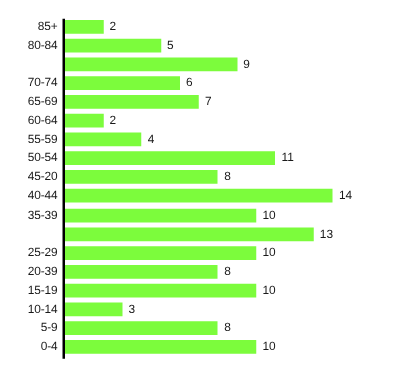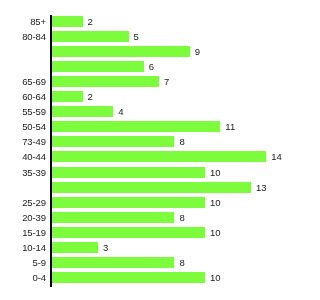--- a/index.html
+++ b/index.html
@@ -87,20 +87,21 @@
       <div class="row" style="top: 31.05px;">
         <div class="cat-label">80-84</div>
         <div class="bar" style="width: 76.5px; background: rgb(124, 252, 60);"></div>
         <div class="val-label" style="left: 133.5px;">5</div>
       </div>
       <div class="row" style="top: 46.1px;">
         <div class="bar" style="width: 137.7px; background: rgb(124, 252, 60);"></div>
         <div class="val-label" style="left: 194.7px;">9</div>
       </div>
       <div class="row" style="top: 61.15px;">
+        <div class="cat-label">70-74</div>
         <div class="bar" style="width: 91.8px; background: rgb(124, 252, 60);"></div>
         <div class="val-label" style="left: 148.8px;">6</div>
       </div>
       <div class="row" style="top: 76.2px;">
         <div class="cat-label">65-69</div>
         <div class="bar" style="width: 107.1px; background: rgb(124, 252, 60);"></div>
         <div class="val-label" style="left: 164.1px;">7</div>
       </div>
       <div class="row" style="top: 91.25px;">
         <div class="cat-label">60-64</div>
@@ -111,21 +112,21 @@
         <div class="cat-label">55-59</div>
         <div class="bar" style="width: 61.2px; background: rgb(124, 252, 60);"></div>
         <div class="val-label" style="left: 118.2px;">4</div>
       </div>
       <div class="row" style="top: 121.35px;">
         <div class="cat-label">50-54</div>
         <div class="bar" style="width: 168.3px; background: rgb(124, 252, 60);"></div>
         <div class="val-label" style="left: 225.3px;">11</div>
       </div>
       <div class="row" style="top: 136.4px;">
-        <div class="cat-label">73-49</div>
+        <div class="cat-label">45-20</div>
         <div class="bar" style="width: 122.4px; background: rgb(124, 252, 60);"></div>
         <div class="val-label" style="left: 179.4px;">8</div>
       </div>
       <div class="row" style="top: 151.45px;">
         <div class="cat-label">40-44</div>
         <div class="bar" style="width: 214.2px; background: rgb(124, 252, 60);"></div>
         <div class="val-label" style="left: 271.2px;">14</div>
       </div>
       <div class="row" style="top: 166.5px;">
         <div class="cat-label">35-39</div>

